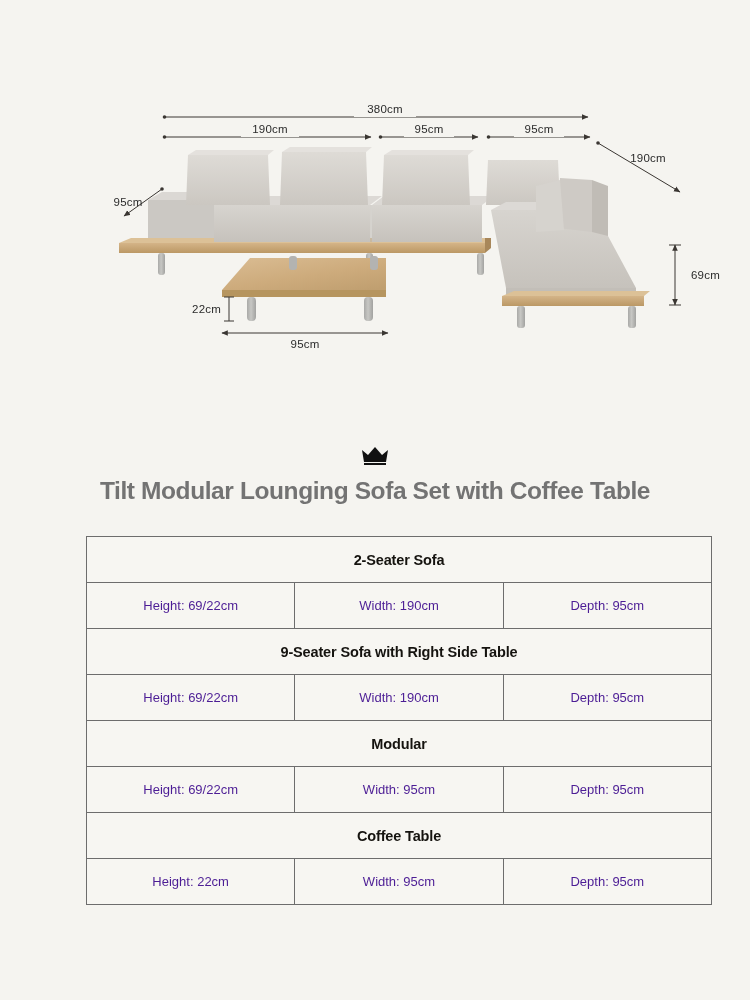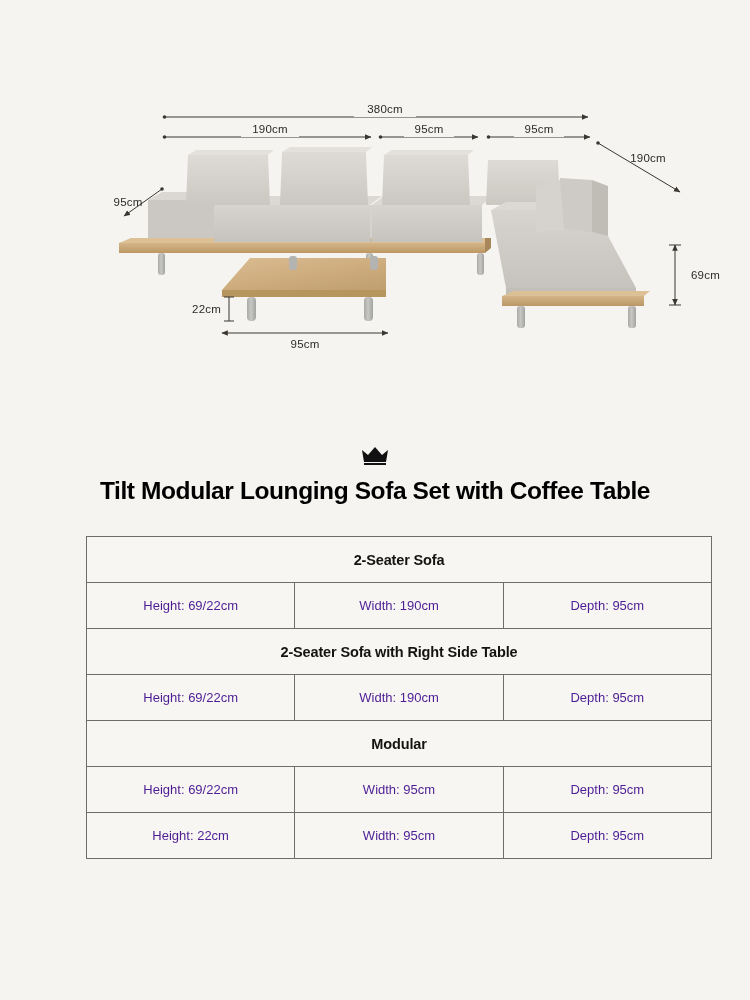--- a/index.html
+++ b/index.html
@@ -49,21 +49,21 @@
     display: block;
     margin: 0 auto;
     width: 30px;
     height: 22px;
   }
   #page-title {
     margin: 10px 0 0 0;
     font-size: 24.5px;
     font-weight: bold;
     letter-spacing: -0.4px;
-    color: #000000;
+    color: #737373;
     font-family: "Liberation Sans", sans-serif;
   }
 
   
   #spec-table-wrap {
     position: absolute;
     left: 62px;
     top: 536px;
     width: 626px;
     padding-left: 24px;
@@ -267,37 +267,40 @@
       <tr>
         <td class="group-head" colspan="3">2-Seater Sofa</td>
       </tr>
       <tr>
         <td>Height: 69/22cm</td>
         <td>Width: 190cm</td>
         <td>Depth: 95cm</td>
       </tr>
 
       <tr>
-        <td class="group-head" colspan="3">2-Seater Sofa with Right Side Table</td>
+        <td class="group-head" colspan="3">9-Seater Sofa with Right Side Table</td>
       </tr>
       <tr>
         <td>Height: 69/22cm</td>
         <td>Width: 190cm</td>
         <td>Depth: 95cm</td>
       </tr>
 
       <tr>
         <td class="group-head" colspan="3">Modular</td>
       </tr>
       <tr>
         <td>Height: 69/22cm</td>
         <td>Width: 95cm</td>
         <td>Depth: 95cm</td>
       </tr>
 
       <tr>
+        <td class="group-head" colspan="3">Coffee Table</td>
+      </tr>
+      <tr>
         <td>Height: 22cm</td>
         <td>Width: 95cm</td>
         <td>Depth: 95cm</td>
       </tr>
     </tbody>
   </table>
 </div>
 
 </body></html>

